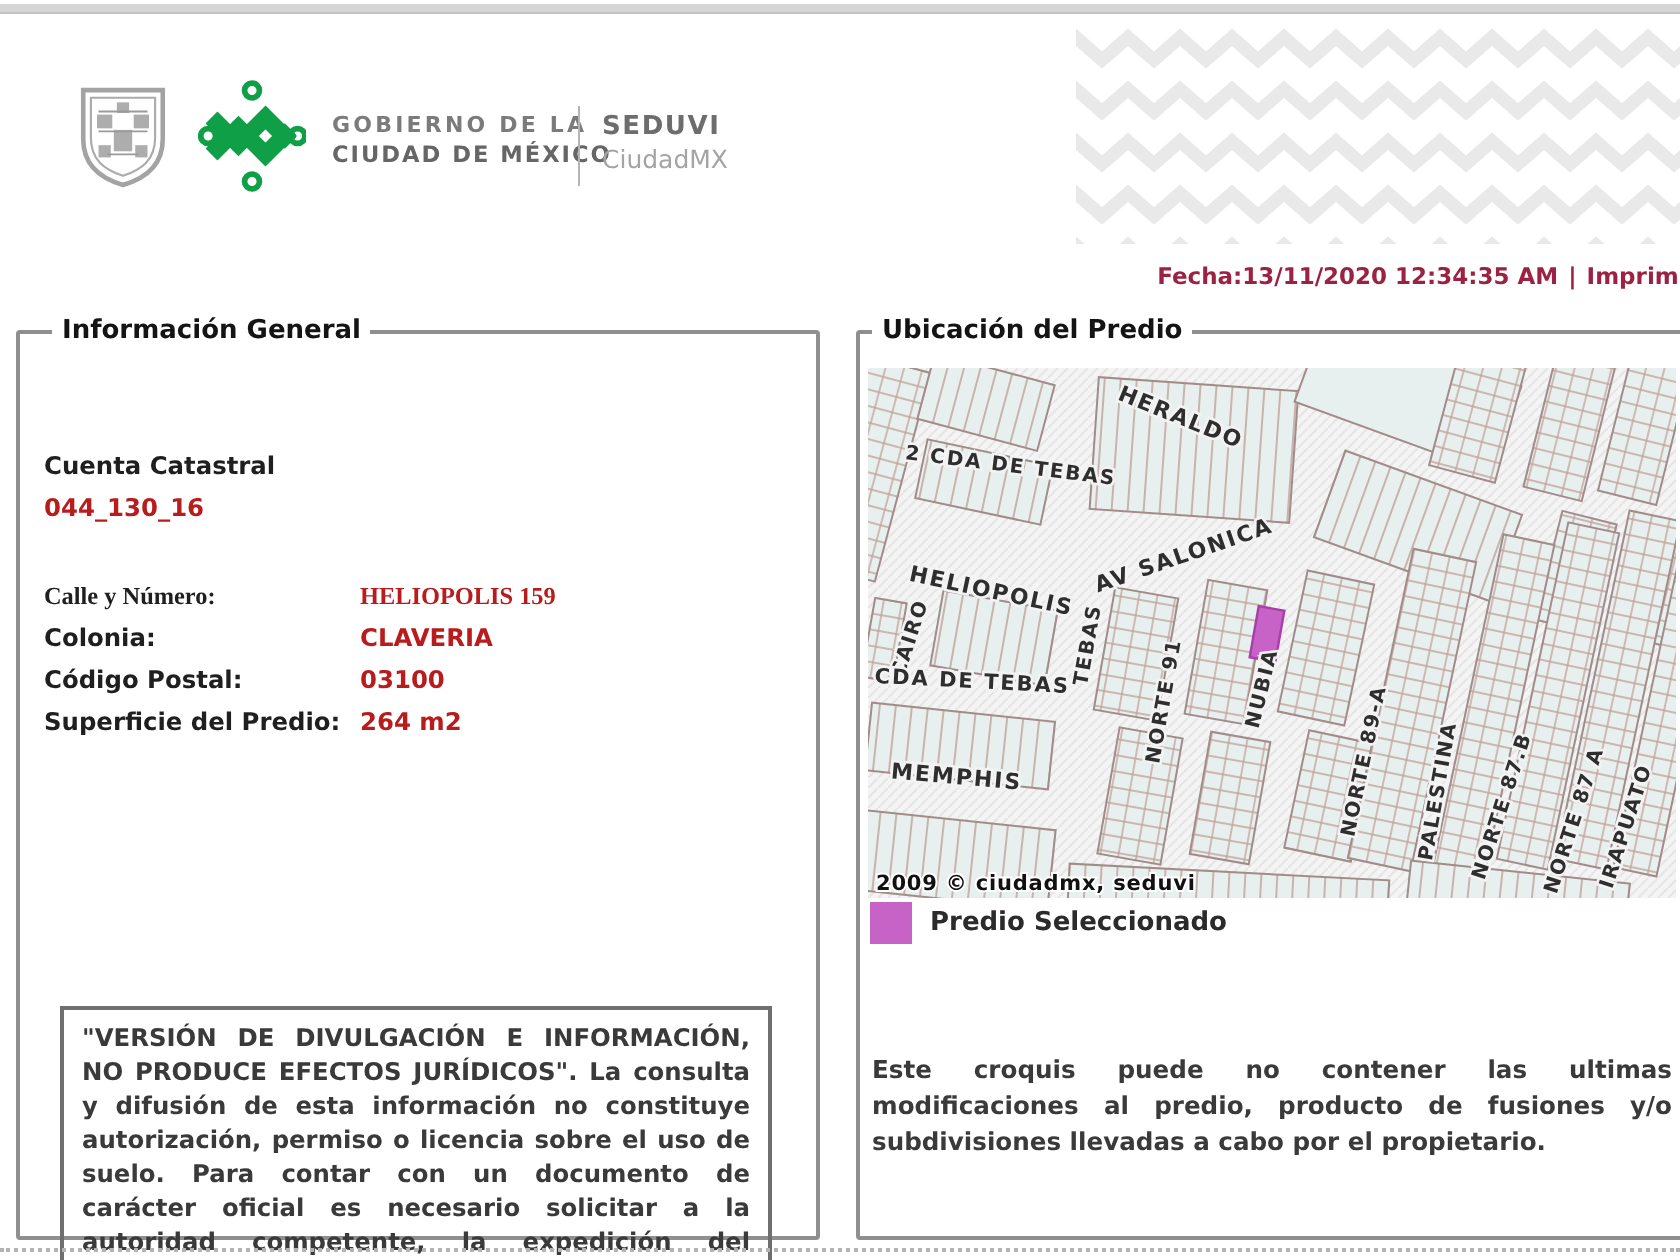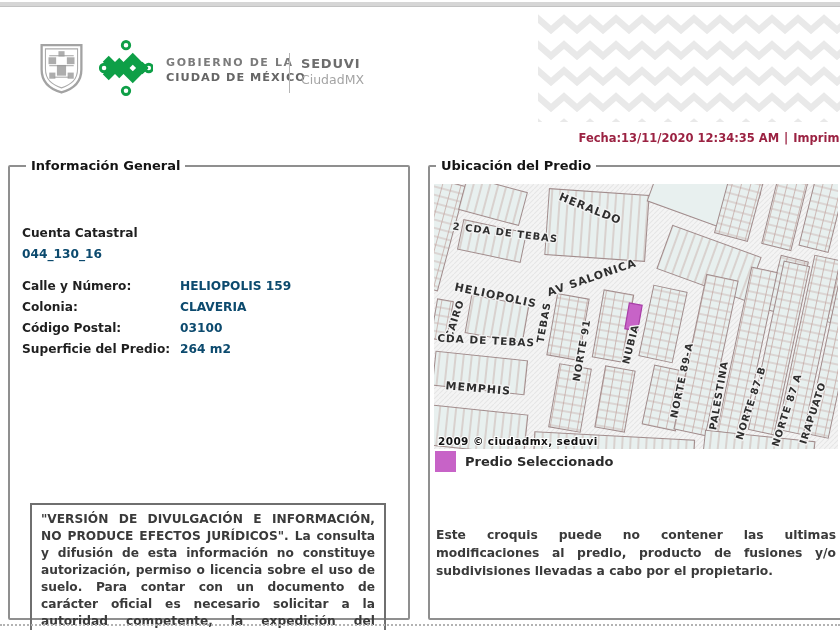--- a/index.html
+++ b/index.html
@@ -28,24 +28,24 @@
   .fecha a{color:#9b2242;text-decoration:none;cursor:pointer;}
   
   fieldset.panel{position:absolute;top:158px;height:462px;margin:0;
     border:2px solid #8f8f8f;border-radius:2px;background:#fff;box-sizing:border-box;}
   fieldset.panel legend{font-size:13px;font-weight:bold;color:#141414;padding:0 5px;margin-left:4px;}
   .panel-left{left:8px;width:402px;padding:0 12px;}
   .panel-right{left:428px;width:434px;padding:0 0 0 2px;}
   
   .info-row{display:flex;line-height:21px;font-size:12.2px;}
   .info-label{min-width:158px;font-weight:bold;color:#1f1f1f;white-space:nowrap;}
-  .info-value{font-weight:bold;color:#0c4a6e;white-space:nowrap;}
+  .info-value{font-weight:bold;color:#b91c1c;white-space:nowrap;}
   .mt-first{margin-top:50px;flex-direction:column;}
   .mt-dir{margin-top:14px;}
-  .mt-addr{margin-top:11px;}
+  .mt-addr{margin-top:23px;font-family:Liberation Serif, serif;}
   .disclaimer{position:absolute;left:20px;right:22px;top:330px;
     border:2px solid #6f6f6f;padding:6px 9px 7px 9px;
     font-size:12.2px;font-weight:bold;line-height:17px;color:#3a3a3a;text-align:justify;}
   
   .map{display:block;margin:11px 0 0 2px;}
   .map text{font-weight:bold;fill:#2e2e2e;letter-spacing:1px;
     paint-order:stroke;stroke:#f3f3f3;stroke-width:2.6px;}
   .map text.copy{fill:#111;letter-spacing:0.4px;stroke:#ffffff;stroke-width:2px;}
   .legend-row{display:flex;align-items:center;gap:9px;margin:2px 0 0 3px;}
   .swatch{width:21px;height:21px;background:#c763c7;display:inline-block;}

